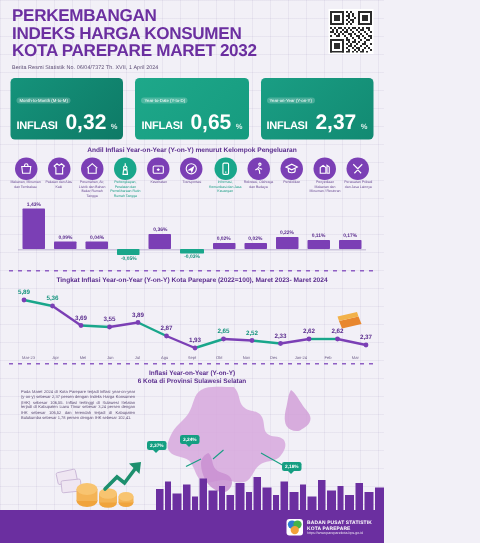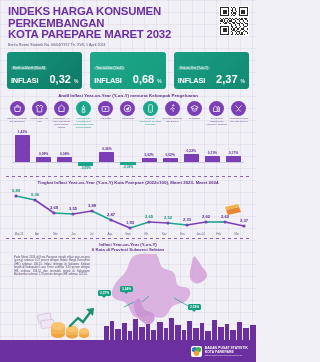--- a/index.html
+++ b/index.html
@@ -54,21 +54,21 @@
   .card-tag{
     display:inline-block;
     font-size:2.9px; line-height:4.6px;
     background:rgba(255,255,255,.22);
     border-radius:2px; padding:0 2px;
     margin-bottom:2px;
     white-space:nowrap;
   }
   .card-row{display:flex; align-items:baseline; gap:3px;}
   .card-label{font-size:7.4px; font-weight:bold; letter-spacing:-.2px;}
-  .card-val{font-size:11px; font-weight:bold; margin-left:auto;}
+  .card-val{font-size:14px; font-weight:bold; margin-left:auto;}
   .card-pct{font-size:5px; font-weight:bold; opacity:.85;}
 
   
   .andil{ margin-top:4px; padding:0 6px; }
   .sec-title{
     text-align:center; font-size:4.4px; font-weight:bold;
     color:#5b2d8e; margin-bottom:3px;
   }
   .icons-row{ display:flex; justify-content:space-between; align-items:flex-start; }
   .icon-cell{ width:22px; display:flex; flex-direction:column; align-items:center; }
@@ -167,22 +167,22 @@
 </style>
 </head>
 <body>
 
 <div class="grid-bg"></div>
 
 <div class="page">
 
   <div class="header">
     <div class="title">
+      <div>PERKEMBANGAN</div>
       <div>INDEKS HARGA KONSUMEN</div>
-      <div>PERKEMBANGAN</div>
       <div>KOTA PAREPARE MARET 2032</div>
     </div>
     <div class="subtitle">Berita Resmi Statistik No. 06/04/7372 Th. XVII, 1 April 2024</div>
     <div class="qr">
       <svg class="qr-inner" viewBox="0 0 21 21" shape-rendering="crispEdges">
         <rect width="21" height="21" fill="#fff"></rect>
         <g fill="#2b2b2b">
           <rect x="0" y="0" width="7" height="1"></rect>
             <rect x="0" y="6" width="7" height="1"></rect>
           <rect x="0" y="0" width="1" height="7"></rect>
@@ -299,21 +299,21 @@
       <div class="card-row">
         <span class="card-label">INFLASI</span>
         <span class="card-val">0,32</span>
         <span class="card-pct">%</span>
       </div>
     </div>
     <div class="card c2">
       <span class="card-tag">Year-to-Date (Y-to-D)</span>
       <div class="card-row">
         <span class="card-label">INFLASI</span>
-        <span class="card-val">0,68</span>
+        <span class="card-val">0,65</span>
         <span class="card-pct">%</span>
       </div>
     </div>
     <div class="card c3">
       <span class="card-tag">Year-on-Year (Y-on-Y)</span>
       <div class="card-row">
         <span class="card-label">INFLASI</span>
         <span class="card-val">2,37</span>
         <span class="card-pct">%</span>
       </div>

